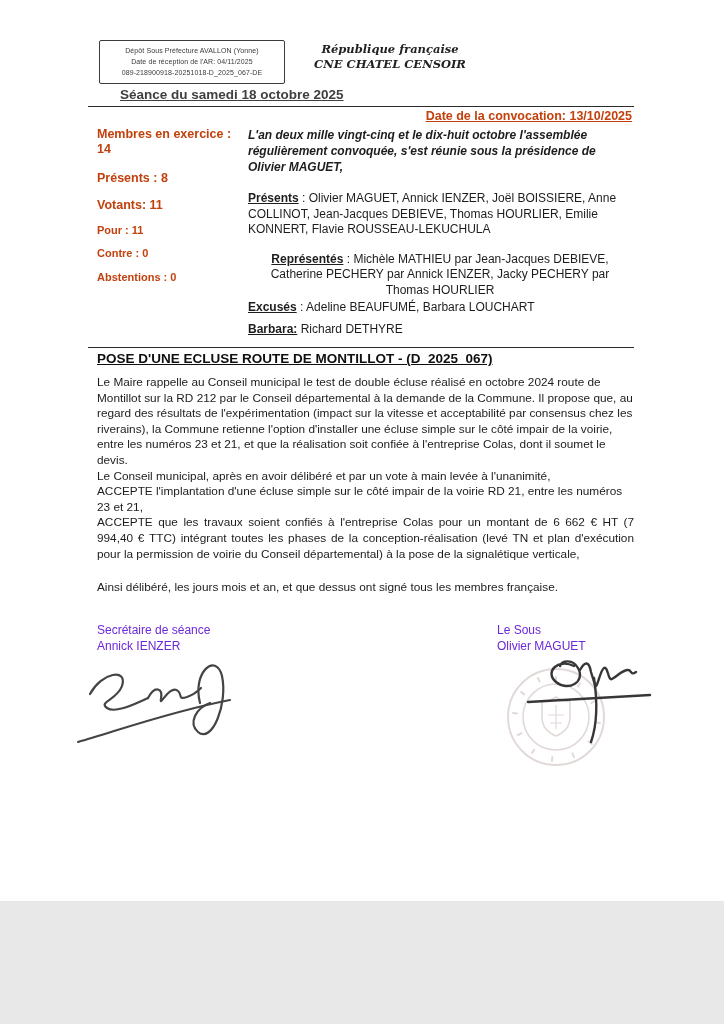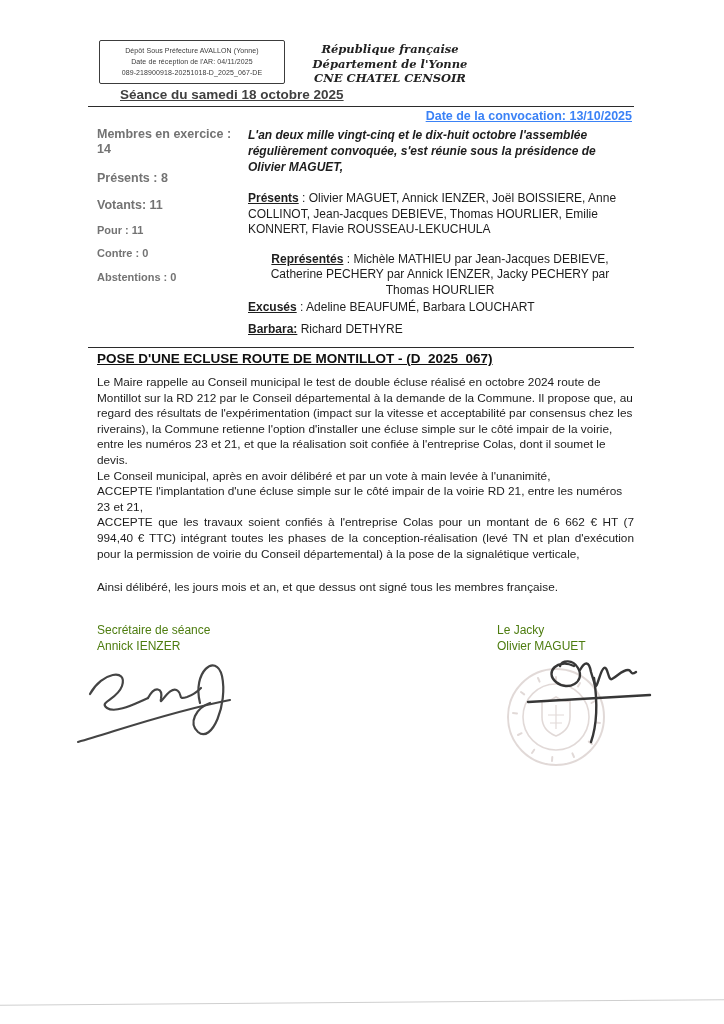--- a/index.html
+++ b/index.html
@@ -1,17 +1,17 @@
 <!DOCTYPE html>
 <html><head>
 <meta charset="utf-8">
 <style>
   html,body{margin:0;padding:0;background:#e8e8e8;}
   .page{
-    position:relative;width:724px;height:1024px;background:#ffffff;
+    position:relative;width:724px;height:901px;background:#ffffff;
     font-family:"Liberation Sans",sans-serif;color:#1f1f1f;overflow:hidden;
     margin:0 auto;
   }
   .abs{position:absolute;}
   .b{font-weight:bold;}
   .u{text-decoration:underline;}
   
   .stampbox{
     left:99px;top:40px;width:180px;
     border:1.3px solid #3c3c3c;border-radius:2px;
@@ -27,43 +27,43 @@
   }
   .session{
     left:120px;top:87px;width:542px;
     font-size:13.5px;color:#404040;
   }
   .rule{border-top:1.8px solid #2b2b2b;height:0;}
   .rule1{left:88px;top:106px;width:546px;}
   .rule2{left:88px;top:347px;width:546px;}
   .convoc{
     left:250px;top:109px;width:382px;text-align:right;
-    font-size:12.5px;color:#3b82f6;
+    font-size:12.5px;color:#c2410c;
   }
   
-  .votes{left:97px;top:127px;width:140px;font-weight:bold;color:#737373;}
+  .votes{left:97px;top:127px;width:140px;font-weight:bold;color:#c2410c;}
   .votes .item{font-size:12.5px;line-height:15px;}
   .votes .small{font-size:11px;line-height:13px;}
   .mt14{margin-top:14px;} .mt12{margin-top:12px;} .mt11{margin-top:11px;} .mt10{margin-top:10px;}
   
   .att{left:248px;top:127px;width:384px;font-size:12px;line-height:16px;color:#1d1d1d;}
   .att p{margin:0;}
   .intro{font-weight:bold;font-style:italic;}
   .att .pres{margin-top:16px;line-height:15.5px;}
   .att .rep{margin-top:14px;line-height:15.5px;text-align:center;}
   .att .exc{margin-top:2px;line-height:15.5px;}
   .att .absent{margin-top:6px;line-height:15.5px;}
   
   .dtitle{left:97px;top:351px;width:540px;font-size:13.5px;color:#0f0f0f;}
   .body{left:97px;top:375px;width:537px;font-size:11.8px;line-height:15.6px;color:#1c1c1c;}
   .body p{margin:0;}
   .body .just{text-align:justify;}
   .body .closing{margin-top:18px;}
   
-  .sigblock{font-size:12px;line-height:16px;color:#4d7c0f;}
+  .sigblock{font-size:12px;line-height:16px;color:#6d28d9;}
   .sig-sec{left:97px;top:622px;width:200px;}
   .sig-mayor{left:497px;top:622px;width:160px;}
   svg{display:block;}
   .scanline{
     left:-6px;top:1002px;width:740px;height:0;
     border-top:1.2px solid #cfcfcf;transform:rotate(-0.45deg);
   }
 </style>
 </head>
 <body>
@@ -71,21 +71,20 @@
 <div class="page">
 
   <div class="abs stampbox">
     <div>Dépôt Sous Préfecture AVALLON  (Yonne)</div>
     <div>Date de réception de l'AR: 04/11/2025</div>
     <div>089-218900918-20251018-D_2025_067-DE</div>
   </div>
 
   <div class="abs hdr-italic">
     <div>République française</div>
-    <div>Département de l'Yonne</div>
     <div>CNE CHATEL CENSOIR</div>
   </div>
   <div class="abs session b u">Séance du samedi 18 octobre 2025</div>
   <div class="abs rule rule1"></div>
   <div class="abs convoc b u">Date de la convocation: 13/10/2025</div>
 
   <div class="abs votes">
     <div class="item">Membres en exercice :  14</div>
     <div class="item mt14">Présents : 8</div>
     <div class="item mt12">Votants: 11</div>
@@ -111,21 +110,21 @@
     <p>ACCEPTE l'implantation d'une écluse simple sur le côté impair de la voirie RD 21, entre les numéros 23 et 21,</p>
     <p class="just">ACCEPTE que les travaux soient confiés à l'entreprise Colas pour un montant de 6 662 € HT (7 994,40 € TTC) intégrant toutes les phases de la conception-réalisation (levé TN et plan d'exécution pour la permission de voirie du Conseil départemental) à la pose de la signalétique verticale,</p>
     <p class="closing">Ainsi délibéré, les jours mois et an, et que dessus ont signé tous les membres française.</p>
   </div>
 
   <div class="abs sigblock sig-sec">
     <div>Secrétaire de séance</div>
     <div>Annick IENZER</div>
   </div>
   <div class="abs sigblock sig-mayor">
-    <div>Le Jacky</div>
+    <div>Le Sous</div>
     <div>Olivier MAGUET</div>
   </div>
 
   <div class="abs" style="left:76px;top:650px;">
     <svg width="182" height="100" viewBox="0 0 182 100" fill="none">
       <g stroke="#2b2b2b" stroke-width="2.2" stroke-linecap="round" fill="none" opacity="0.88">
         <path d="M14,44 C26,22 52,18 46,36 C41,50 22,52 31,58 C40,64 60,53 72,48"></path>
         <path d="M72,48 c7,-13 15,-10 13,1 c-2,9 9,-15 17,-8 c5,4 -1,9 9,6 c6,-2 10,-5 14,-9"></path>
         <path d="M124,53 C116,22 140,2 146,26 C152,54 136,94 122,82 C112,73 120,58 134,53"></path>
         <path d="M2,92 C38,82 92,62 154,50"></path>

